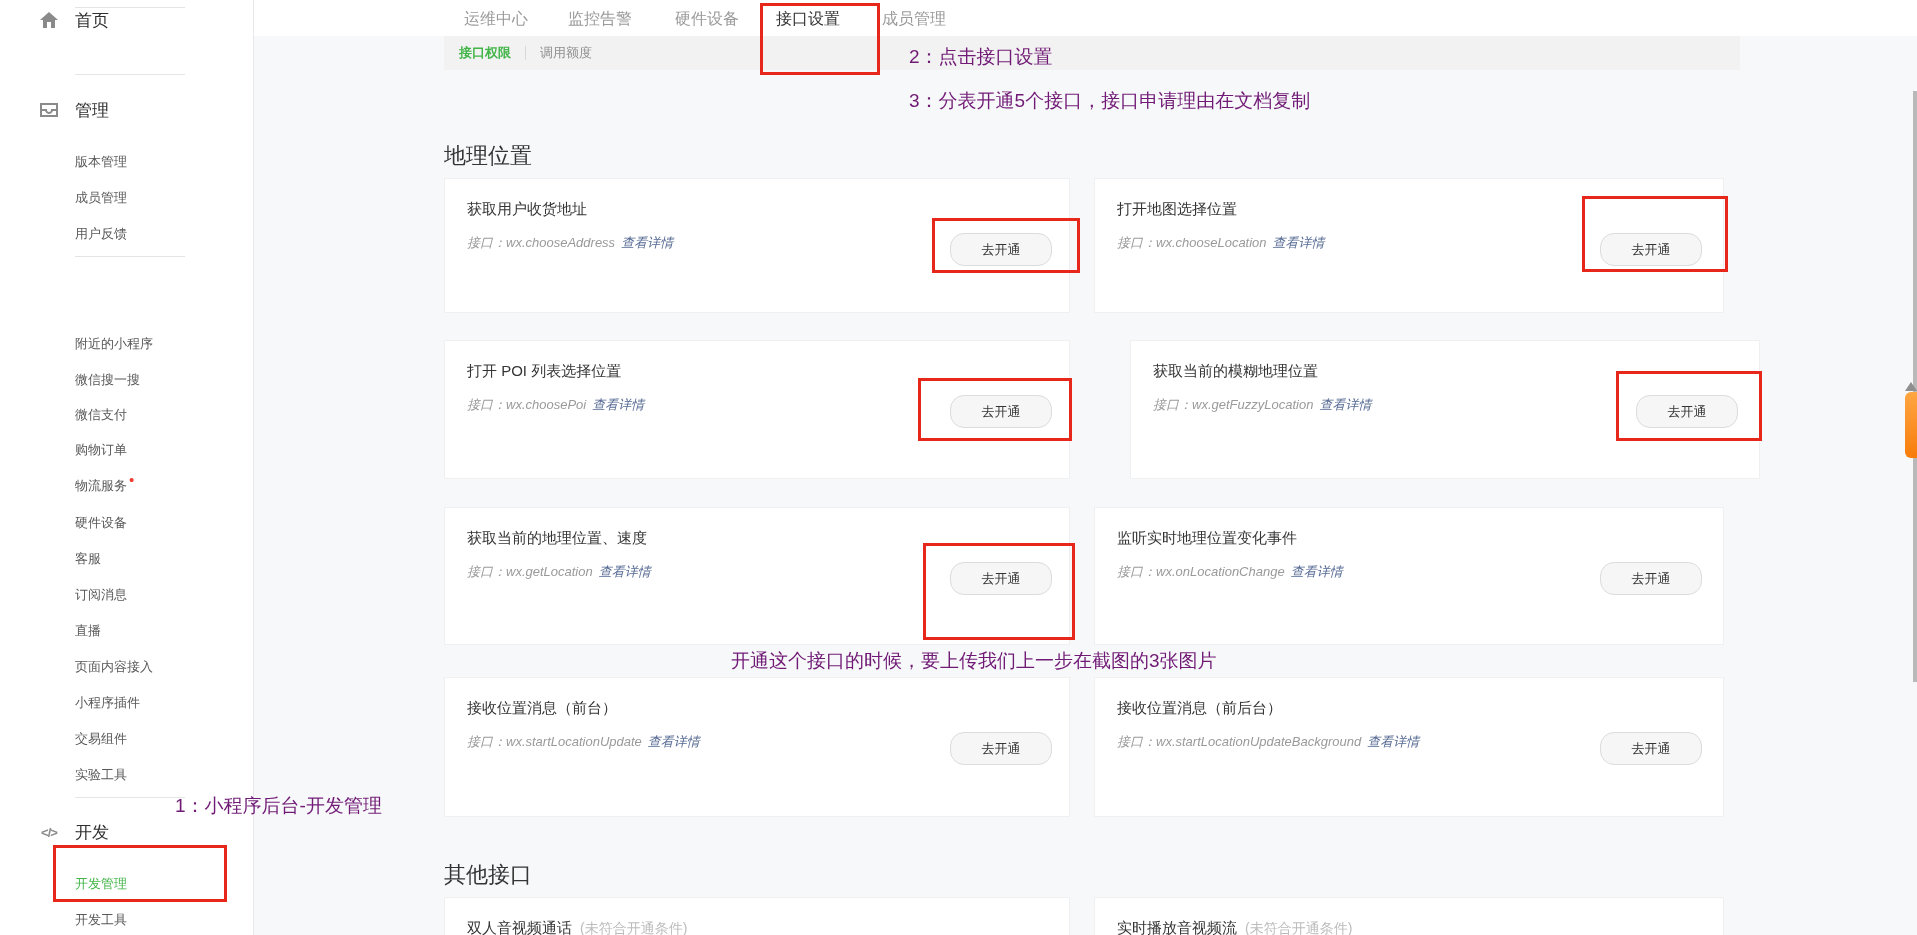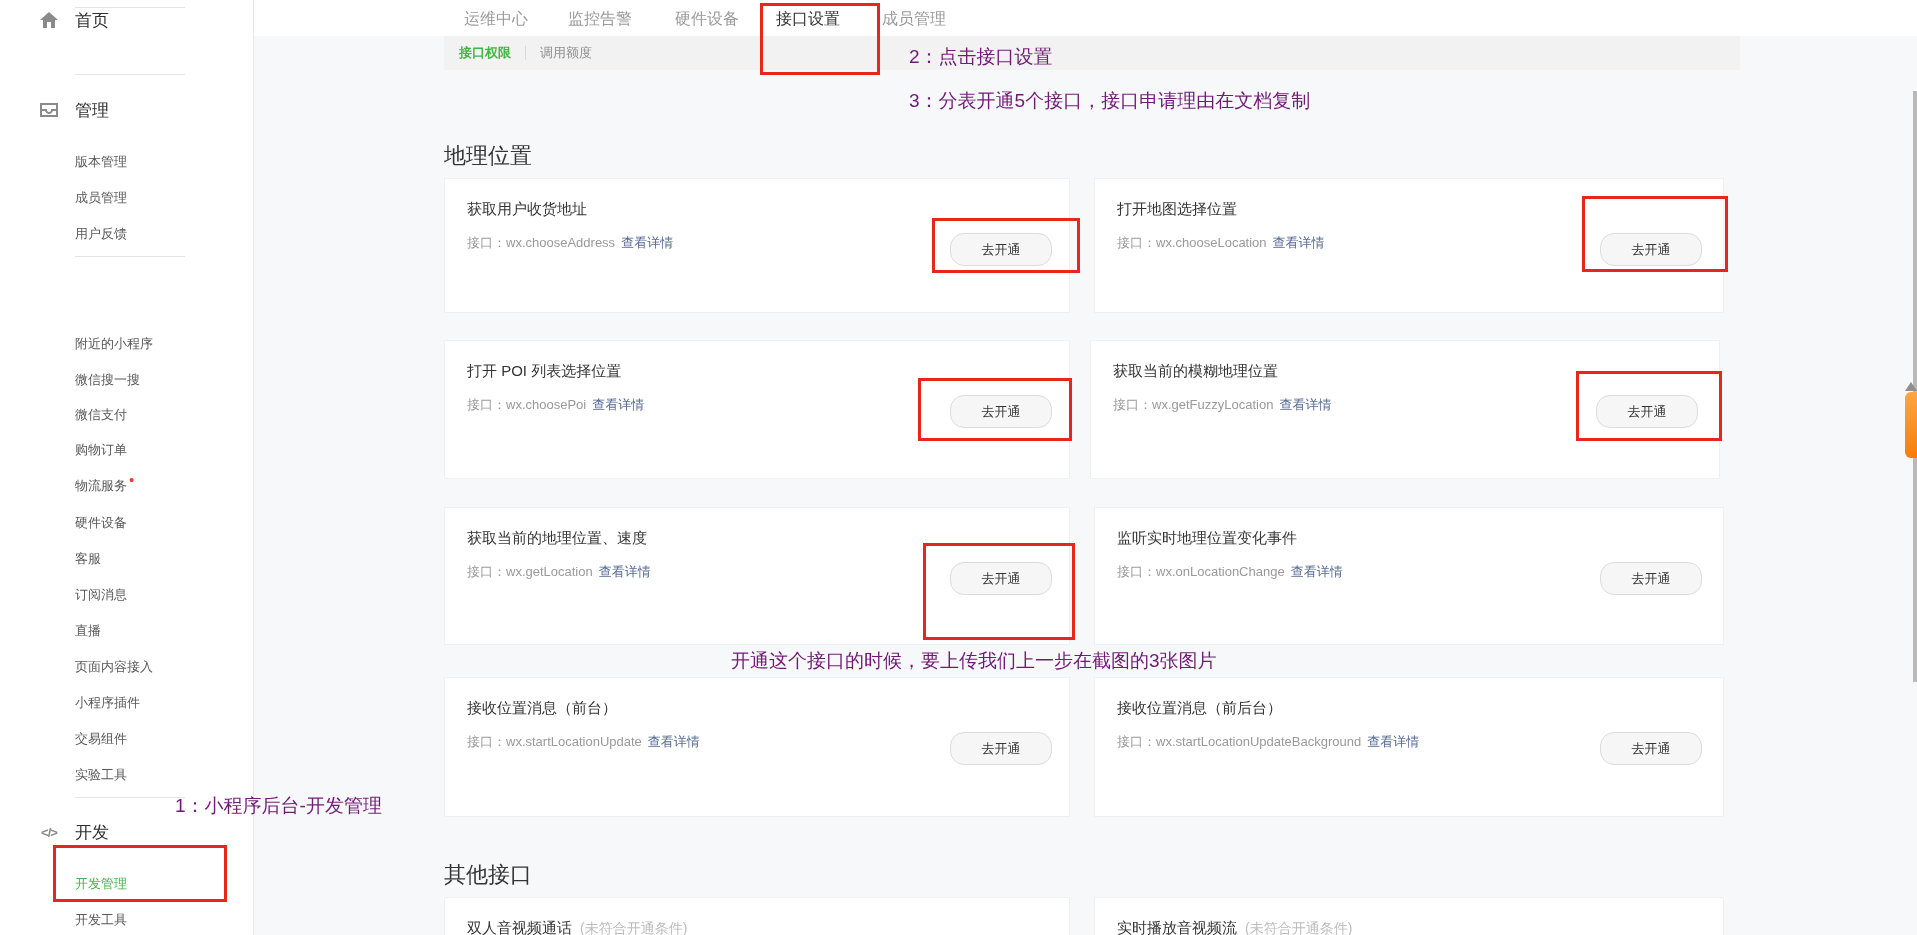--- a/index.html
+++ b/index.html
@@ -29,21 +29,21 @@
   .tab-underline{position:absolute;left:506px;top:37px;width:101px;height:3px;background:#44b549;}
   .subtabbar{position:absolute;left:190px;top:36px;width:1296px;height:34px;background:#f2f2f3;display:flex;align-items:center;}
   .subtab{font-size:13px;cursor:pointer;white-space:nowrap;}
   .subtab.active{color:#44b549;font-weight:bold;margin-left:15px;}
   .subtab.idle{color:#8f8f8f;}
   .subtab-sep{width:1px;height:14px;background:#d9d9d9;margin:0 14px;}
   
   .section-title{position:absolute;left:190px;font-size:22px;color:#353535;}
   .card{position:absolute;background:#fff;border:1px solid #f0f0f1;box-sizing:border-box;}
   .card .c-title{position:absolute;left:22px;top:21px;font-size:15px;color:#353535;white-space:nowrap;}
-  .card .c-desc{position:absolute;left:22px;top:55px;font-size:13px;color:#9a9a9a;white-space:nowrap;}
+  .card .c-desc{position:absolute;left:22px;top:55px;font-size:13px;color:#9a9a9a;white-space:nowrap;font-style:italic;}
   .card .c-desc .lnk{color:#576b95;margin-left:6px;cursor:pointer;}
   .card .c-btn{position:absolute;left:505px;top:54px;width:102px;height:33px;background:#f6f6f6;border:1px solid #dcdcdc;border-radius:14px;font-size:13px;color:#353535;display:flex;align-items:center;justify-content:center;cursor:pointer;box-sizing:border-box;}
   .card .c-status{margin-left:8px;font-size:14px;color:#bcbcbc;}
   
   .redbox{position:absolute;border:3px solid #e8271b;box-sizing:border-box;pointer-events:none;}
   .box-btn  {left:487px;top:39px;width:148px;height:55px;}
   .box-up   {left:487px;top:17px;width:146px;height:76px;}
   .box-mid  {left:473px;top:37px;width:154px;height:63px;}
   .box-mid2 {left:485px;top:30px;width:146px;height:70px;}
   .box-tall {left:478px;top:35px;width:152px;height:97px;}
@@ -147,21 +147,21 @@
   <div class="redbox box-up"></div>
       </div>
       <div class="card" style="left: 190px; top: 340px; width: 626px; height: 139px;">
     <div class="c-title">打开 POI 列表选择位置</div>
     <div class="c-desc">
       <span>接口：</span><span>wx.choosePoi</span><span class="lnk">查看详情</span>
     </div>
     <div class="c-btn">去开通</div>
   <div class="redbox box-mid"></div>
       </div>
-      <div class="card" style="left: 836px; top: 340px; width: 630px; height: 139px;">
+      <div class="card" style="left: 876px; top: 340px; width: 630px; height: 139px;">
     <div class="c-title">获取当前的模糊地理位置</div>
     <div class="c-desc">
       <span>接口：</span><span>wx.getFuzzyLocation</span><span class="lnk">查看详情</span>
     </div>
     <div class="c-btn">去开通</div>
   <div class="redbox box-mid2"></div>
       </div>
       <div class="card" style="left: 190px; top: 507px; width: 626px; height: 138px;">
     <div class="c-title">获取当前的地理位置、速度</div>
     <div class="c-desc">

